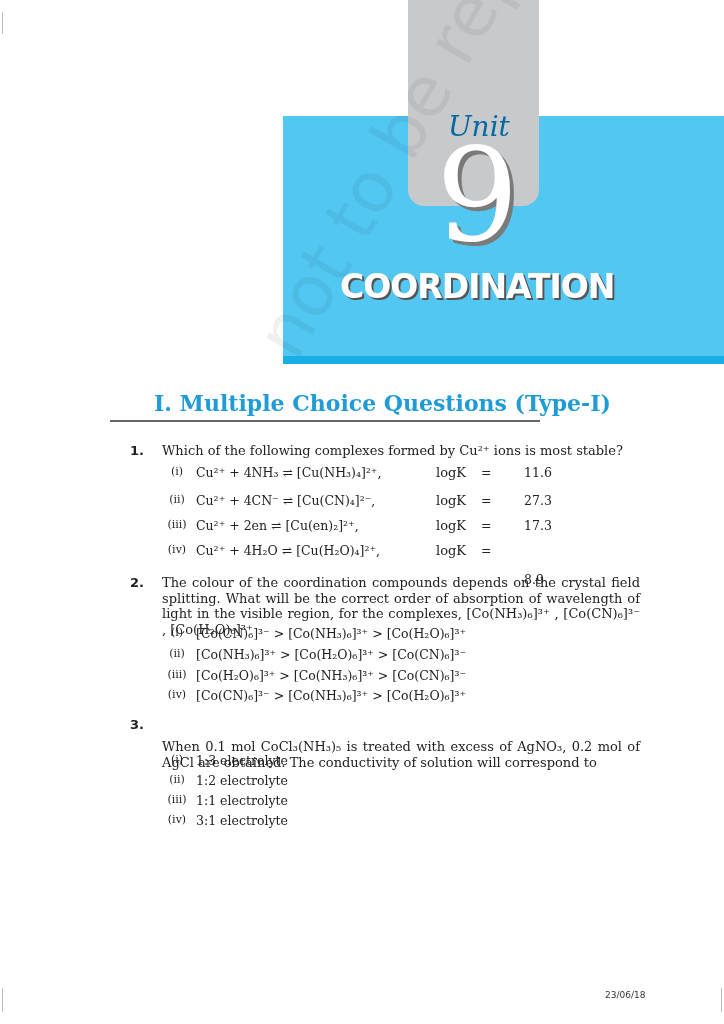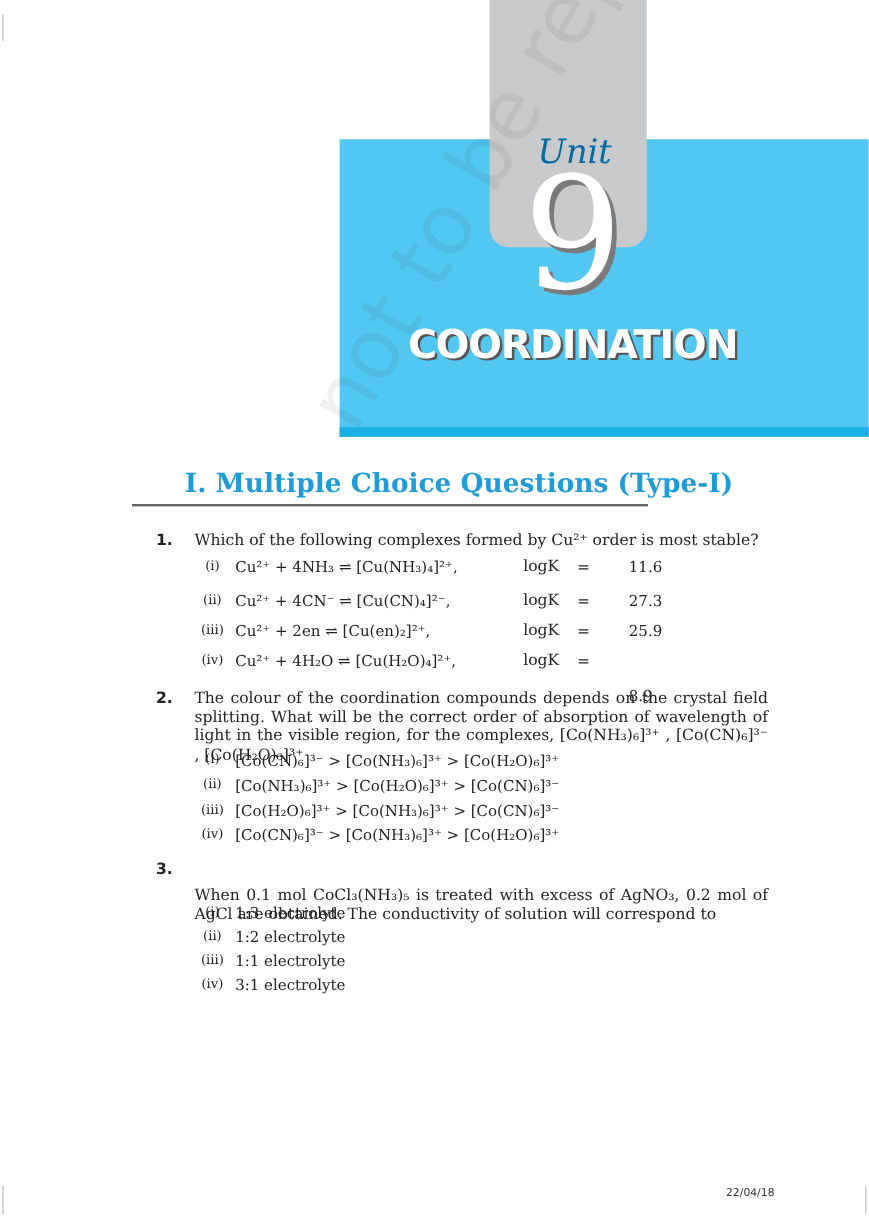--- a/index.html
+++ b/index.html
@@ -48,21 +48,21 @@
 <div class="chapter-title">
   <div>COORDINATION</div>
 </div>
 
 <div class="watermark">not to be republished © NCERT</div>
 
 <div class="section-heading">I. Multiple Choice Questions (Type-I)</div>
 <div class="section-rule"></div>
 
 <div class="qnum" style="top:443px;">1.</div>
-<div class="qtext" style="top:443px;">Which of the following complexes formed by Cu²⁺ order is most stable?</div>
+<div class="qtext" style="top:443px;">Which of the following complexes formed by Cu²⁺ ions is most stable?</div>
 <div class="opt" style="left:160px;top:465px;">
   <span class="opt-label">(i)</span>
   <span class="opt-text">Cu²⁺ + 4NH₃ ⇌ [Cu(NH₃)₄]²⁺,</span>
 </div>
 <div class="logk" style="top:465px;">logK</div>
 <div class="eq" style="top:465px;">=</div>
 <div class="val" style="top:465px;">11.6</div>
 
 <div class="opt" style="left:160px;top:493px;">
   <span class="opt-label">(ii)</span>
@@ -71,21 +71,21 @@
 <div class="logk" style="top:493px;">logK</div>
 <div class="eq" style="top:493px;">=</div>
 <div class="val" style="top:493px;">27.3</div>
 
 <div class="opt" style="left:160px;top:518px;">
   <span class="opt-label">(iii)</span>
   <span class="opt-text">Cu²⁺ + 2en ⇌ [Cu(en)₂]²⁺,</span>
 </div>
 <div class="logk" style="top:518px;">logK</div>
 <div class="eq" style="top:518px;">=</div>
-<div class="val" style="top:518px;">25.9</div>
+<div class="val" style="top:518px;">17.3</div>
 
 <div class="opt" style="left:160px;top:543px;">
   <span class="opt-label">(iv)</span>
   <span class="opt-text">Cu²⁺ + 4H₂O ⇌ [Cu(H₂O)₄]²⁺,</span>
 </div>
 <div class="logk" style="top:543px;">logK</div>
 <div class="eq" style="top:543px;">=</div>
 <div class="val" style="top:572px;">8.9</div>
 
 <div class="qnum" style="top:575px;">2.</div>
@@ -119,13 +119,13 @@
 </div>
 <div class="opt" style="left:160px;top:793px;">
   <span class="opt-label">(iii)</span>
   <span class="opt-text">1:1 electrolyte</span>
 </div>
 <div class="opt" style="left:160px;top:813px;">
   <span class="opt-label">(iv)</span>
   <span class="opt-text">3:1 electrolyte</span>
 </div>
 
-<div class="footer-date">22/04/18</div>
+<div class="footer-date">23/06/18</div>
 
 </body></html>

